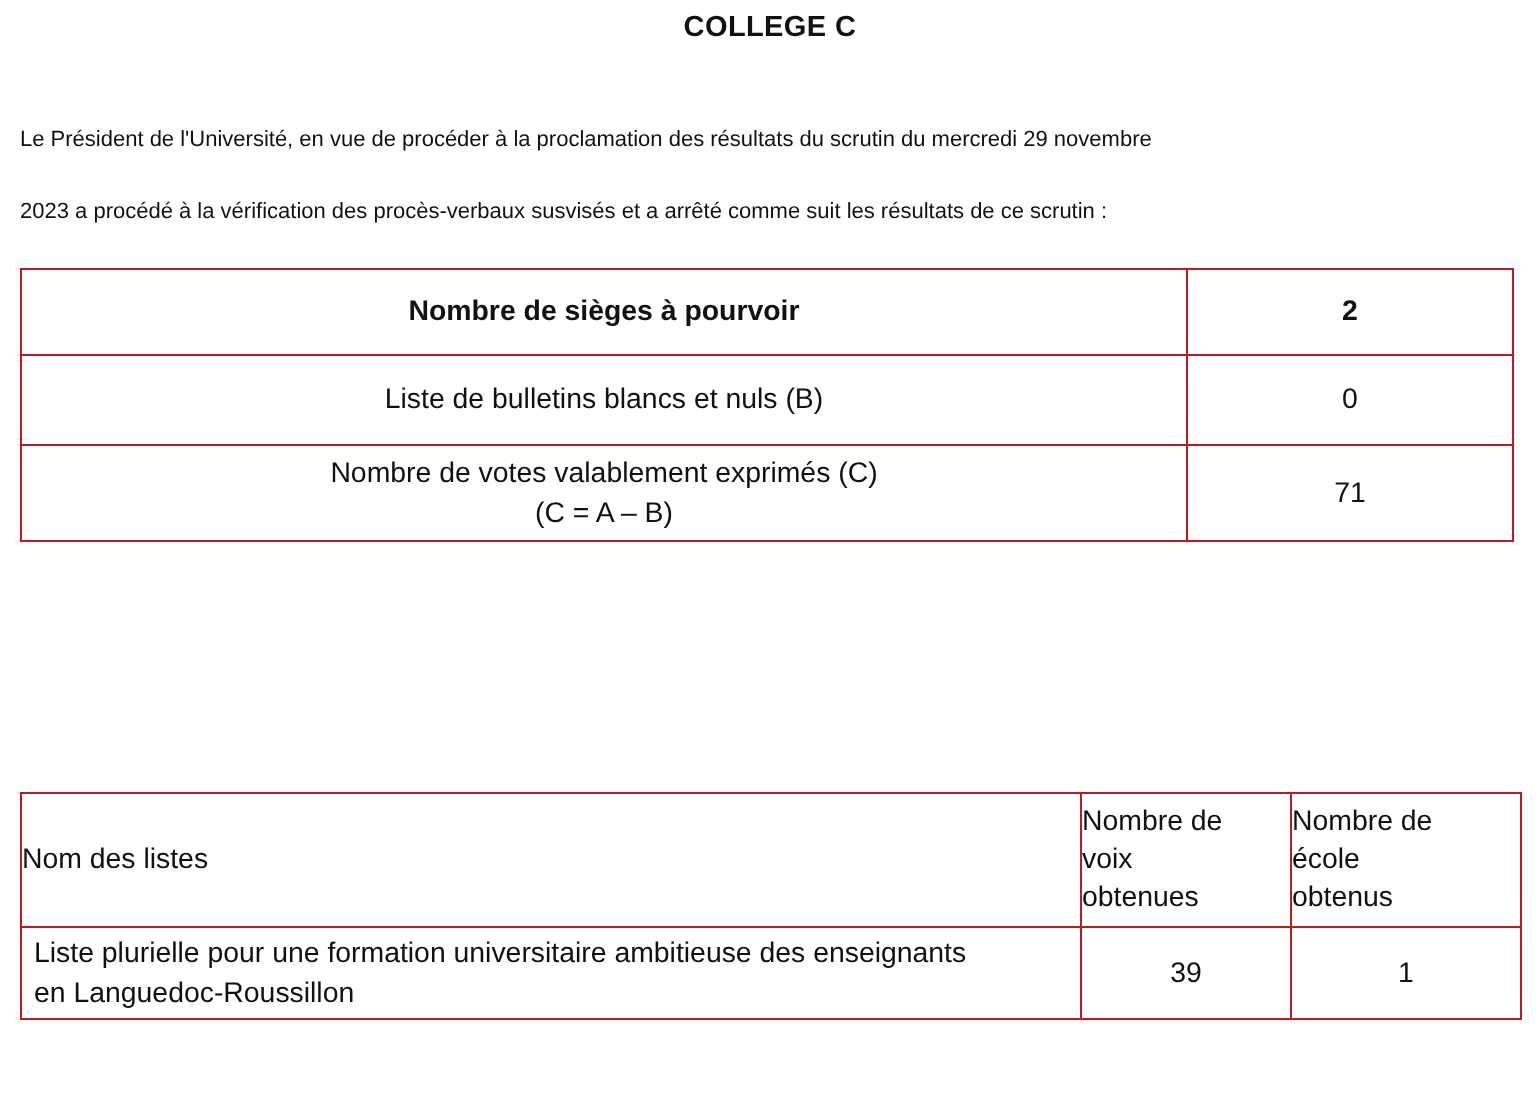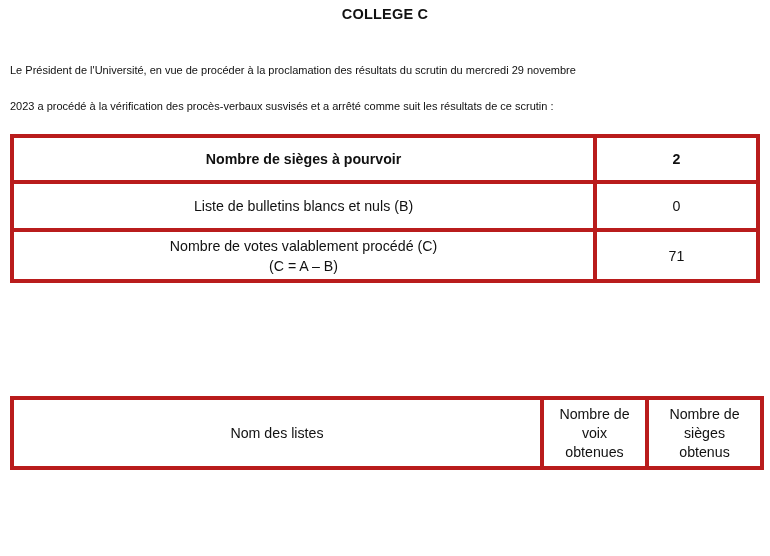--- a/index.html
+++ b/index.html
@@ -50,21 +50,21 @@
 
   
   table.doc-table {
     position: absolute;
     border-collapse: collapse;
     table-layout: fixed;
     background: #fff;
   }
   table.doc-table td,
   table.doc-table th {
-    border: 4px solid #b91c1c;
+    border: 1px solid #b91c1c;
     padding: 0;
     font-weight: normal;
     font-size: 14.2px;
     vertical-align: middle;
     color: #111;
   }
 
   
   #table-results {
     left: 10px;
@@ -94,21 +94,21 @@
   #table-lists {
     left: 10px;
     top: 396px;
     width: 750px;
   }
   #table-lists col.name-col  { width: 530px; }
   #table-lists col.votes-col { width: 105px; }
   #table-lists col.seats-col { width: 115px; }
 
   #table-lists thead td {
-    text-align: center;
+    text-align: left;
     height: 66px;
     line-height: 19px;
     vertical-align: middle;
   }
   #table-lists tbody td {
     text-align: center;
     height: 45px;
   }
   #table-lists tbody td.list-name {
     text-align: left;
@@ -138,21 +138,21 @@
       <tr class="row-seats">
         <td>Nombre de sièges à pourvoir</td>
         <td>2</td>
       </tr>
       <tr class="row-std">
         <td>Liste de bulletins blancs et nuls (B)</td>
         <td>0</td>
       </tr>
       <tr class="row-tall">
         <td>
-          <span class="sub-line">Nombre de votes valablement procédé (C)</span>
+          <span class="sub-line">Nombre de votes valablement exprimés (C)</span>
           <span class="sub-line">(C = A – B)</span>
         </td>
         <td>71</td>
       </tr>
     </tbody>
   </table>
 
   <table id="table-lists" class="doc-table">
     <colgroup>
       <col class="name-col">
@@ -162,22 +162,30 @@
     <thead>
       <tr>
         <td>Nom des listes</td>
         <td>
           <span class="hdr-line">Nombre de</span>
           <span class="hdr-line">voix</span>
           <span class="hdr-line">obtenues</span>
         </td>
         <td>
           <span class="hdr-line">Nombre de</span>
-          <span class="hdr-line">sièges</span>
+          <span class="hdr-line">école</span>
           <span class="hdr-line">obtenus</span>
         </td>
       </tr>
     </thead>
     <tbody>
+      <tr>
+        <td class="list-name">
+          <span class="sub-line">Liste plurielle pour une formation universitaire ambitieuse des enseignants</span>
+          <span class="sub-line">en Languedoc-Roussillon</span>
+        </td>
+        <td>39</td>
+        <td>1</td>
+      </tr>
     </tbody>
   </table>
 
 </div>
 
 </body></html>

